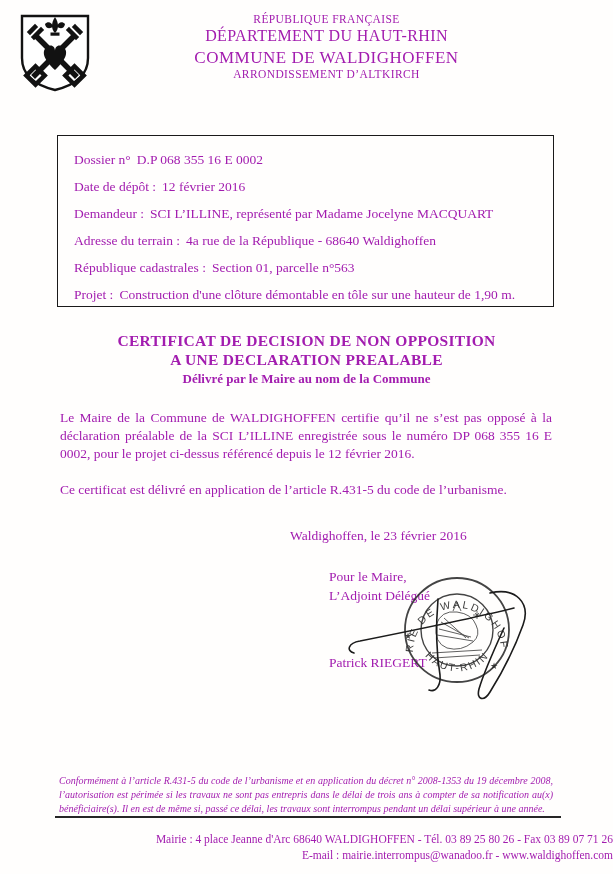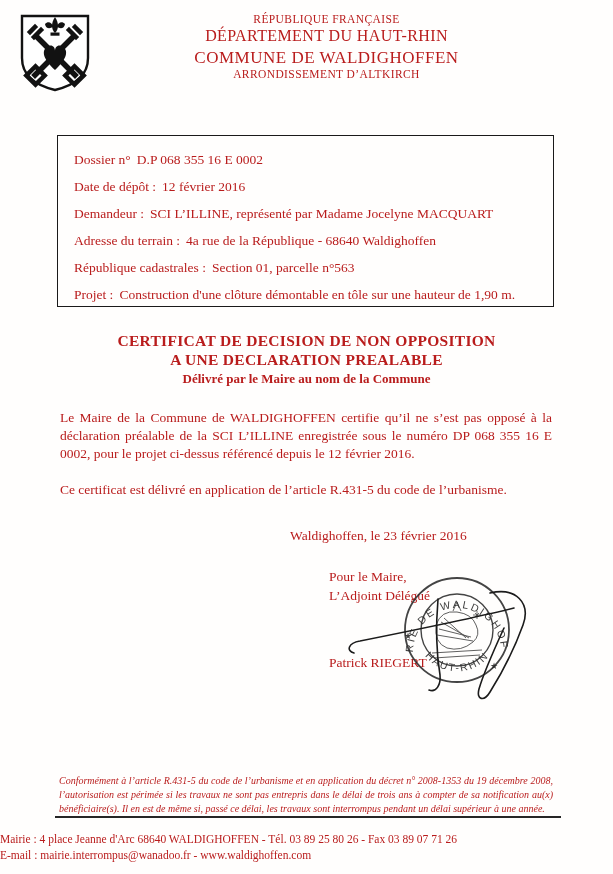--- a/index.html
+++ b/index.html
@@ -1,18 +1,18 @@
 <!DOCTYPE html>
 <html lang="fr"><head>
 <meta charset="utf-8">
 <style>
   html,body{margin:0;padding:0;background:#e8e8e8;}
   .page{
     position:relative;width:613px;height:874px;margin:0 auto;
-    background:#fffefd;color:#b91c1c;overflow:hidden;
+    background:#fffefd;color:#a21caf;overflow:hidden;
     font-family:"Liberation Serif","DejaVu Serif",serif;
   }
   
   .coat{position:absolute;left:18px;top:12px;}
   .hdr{position:absolute;left:40px;right:0;top:13px;text-align:center;line-height:1.15;}
   .hdr .l1{font-size:11.5px;letter-spacing:.4px;}
   .hdr .l2{font-size:16px;letter-spacing:.4px;margin-top:1px;}
   .hdr .l3{font-size:17px;letter-spacing:.5px;margin-top:2px;}
   .hdr .l4{font-size:11.5px;letter-spacing:.4px;margin-top:1px;}
   
@@ -34,21 +34,21 @@
   
   .sigblock{position:absolute;left:329px;top:568px;font-size:13.5px;line-height:18.5px;}
   .signame{position:absolute;left:329px;top:655px;font-size:13.5px;}
   .stampwrap{position:absolute;left:340px;top:563px;width:210px;height:150px;pointer-events:none;}
   
   .footnote{
     position:absolute;left:59px;top:774px;width:494px;margin:0;
     font-style:italic;font-size:10px;line-height:13.8px;text-align:justify;
   }
   .rule{position:absolute;left:55px;top:816px;width:506px;height:1.6px;background:#262626;}
-  .footer{position:absolute;left:0;right:0;top:831px;text-align:left;line-height:16px;}
+  .footer{position:absolute;left:0;right:0;top:831px;text-align:right;line-height:16px;}
   .footer .f1,.footer .f2{font-size:11.5px;}
 </style>
 </head>
 <body>
 
 <div class="page">
 
   <svg class="coat" width="74" height="82" viewBox="0 0 74 82">
     <path d="M4,4 H70 V46 Q70 70 37 78 Q4 70 4 46 Z" fill="#ffffff" stroke="#121212" stroke-width="2.4"></path>
     <g stroke="#121212" fill="none" stroke-linecap="square">

